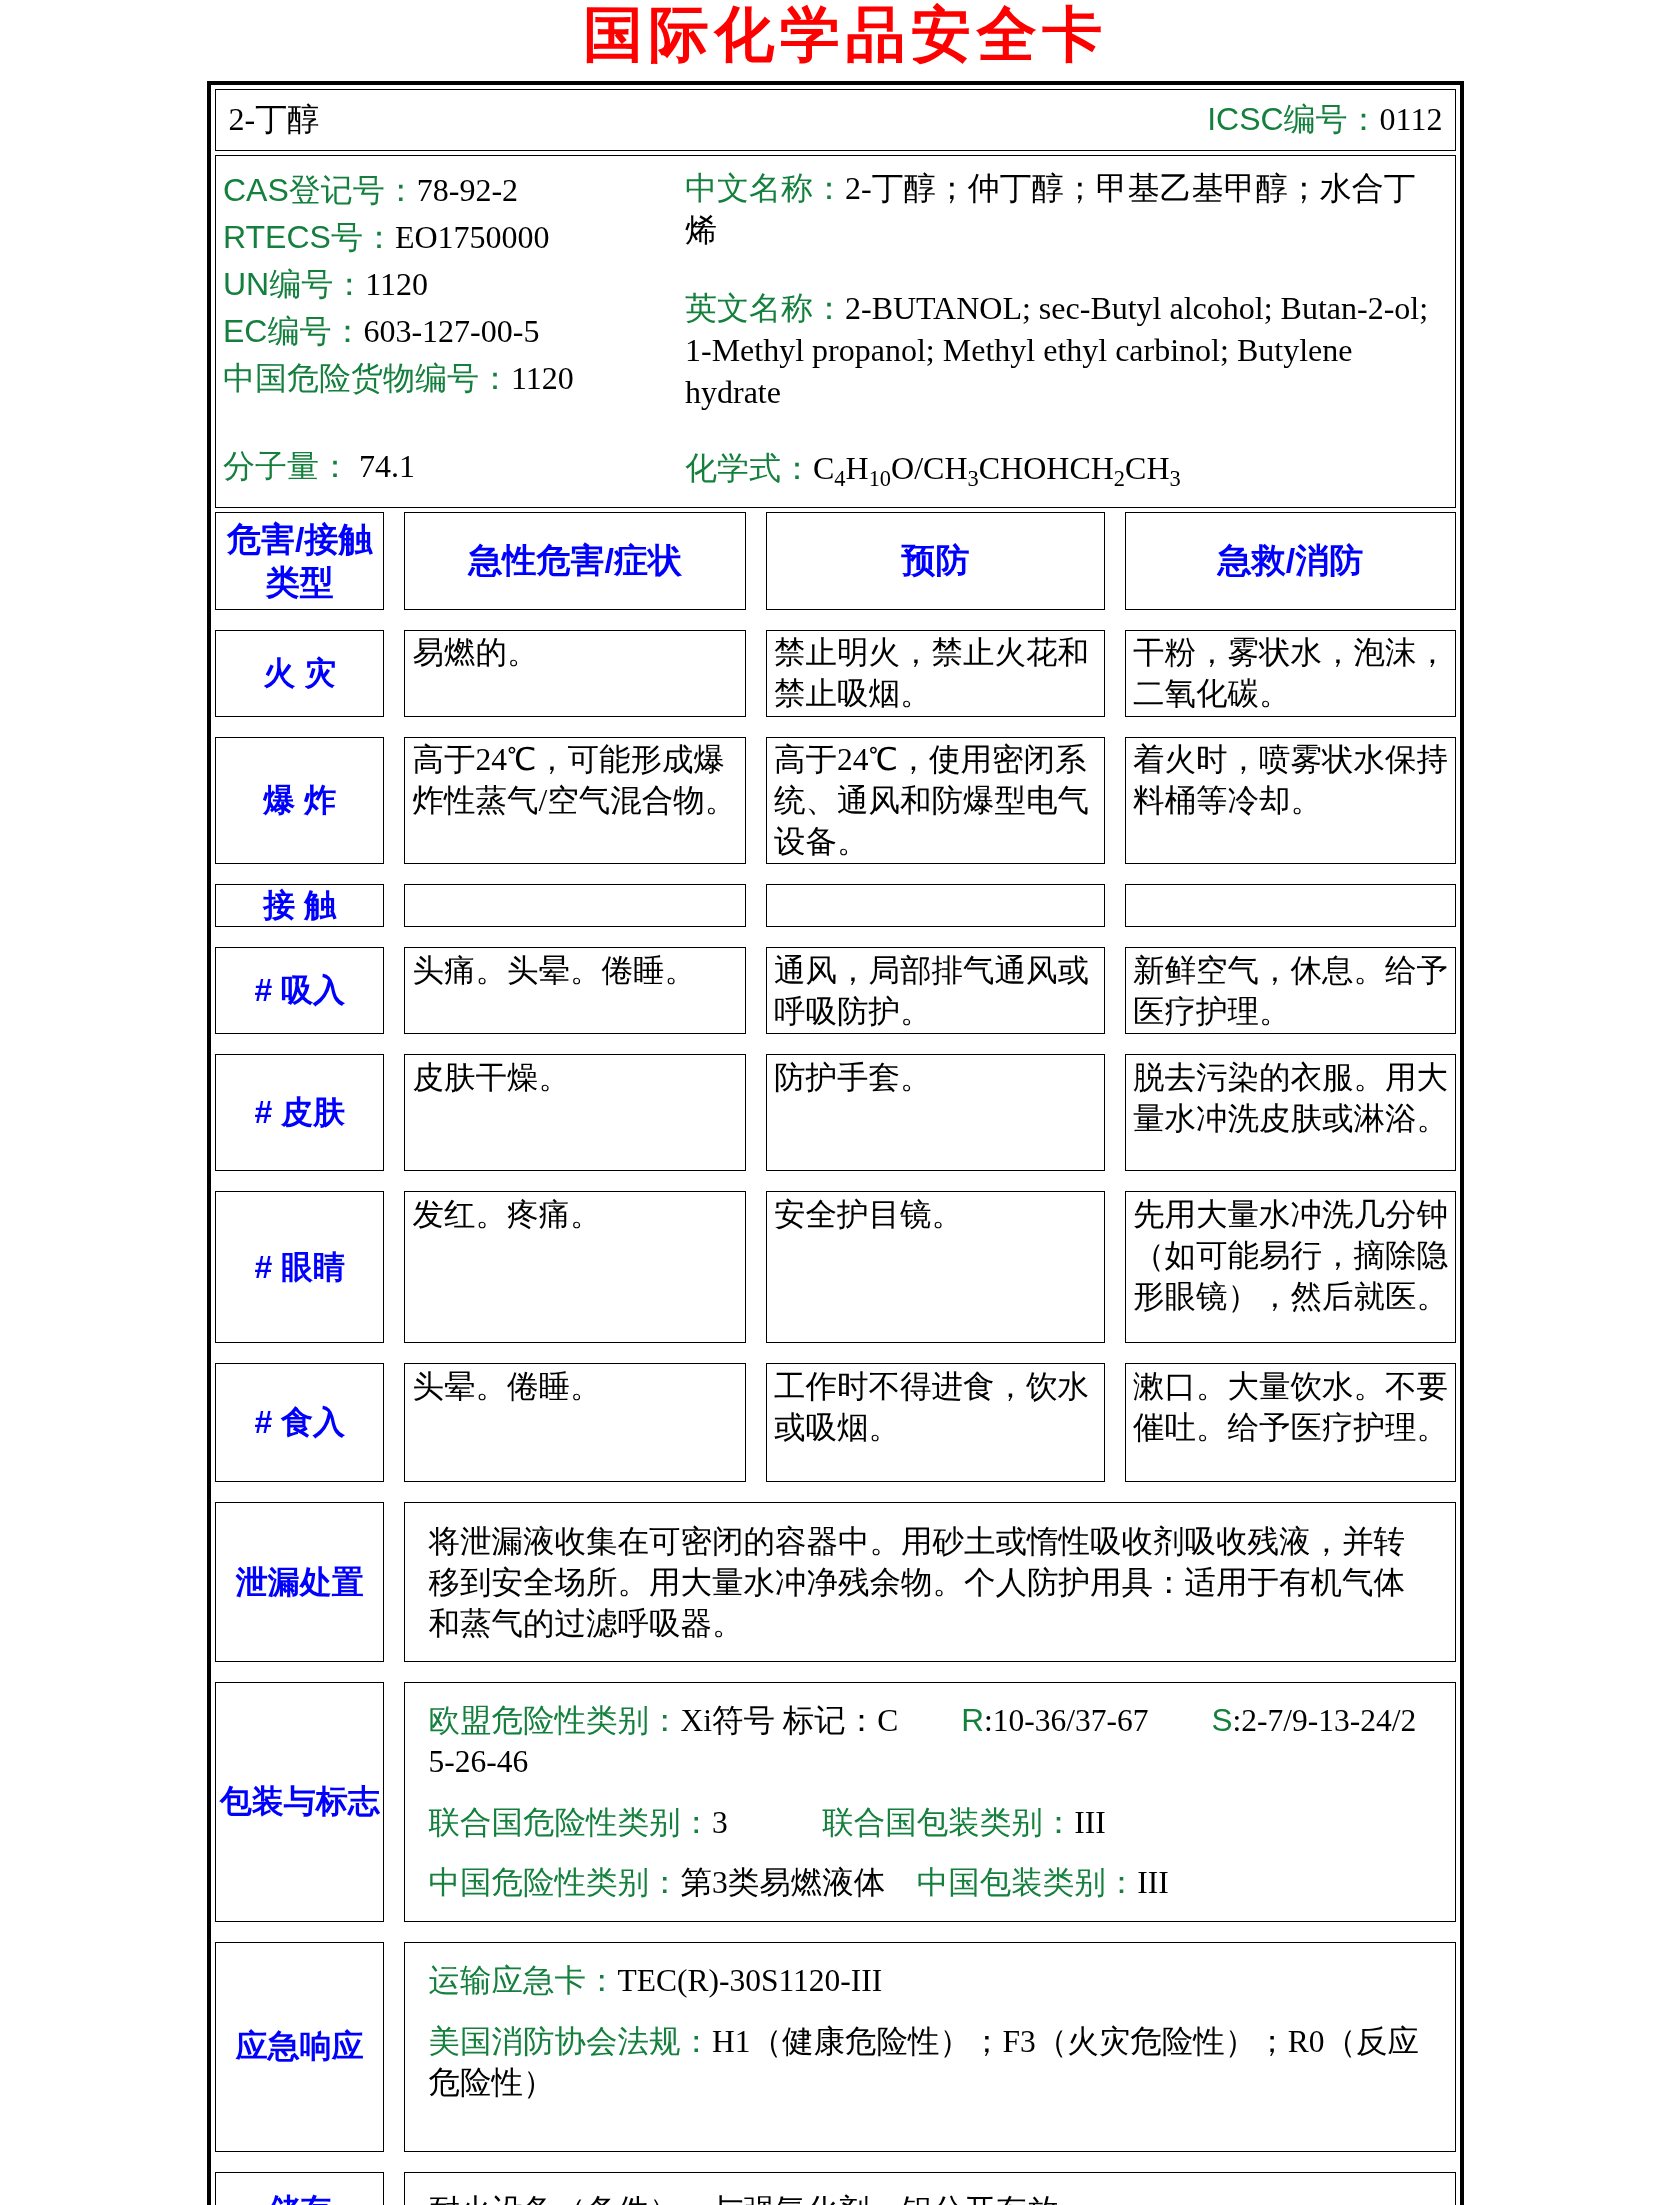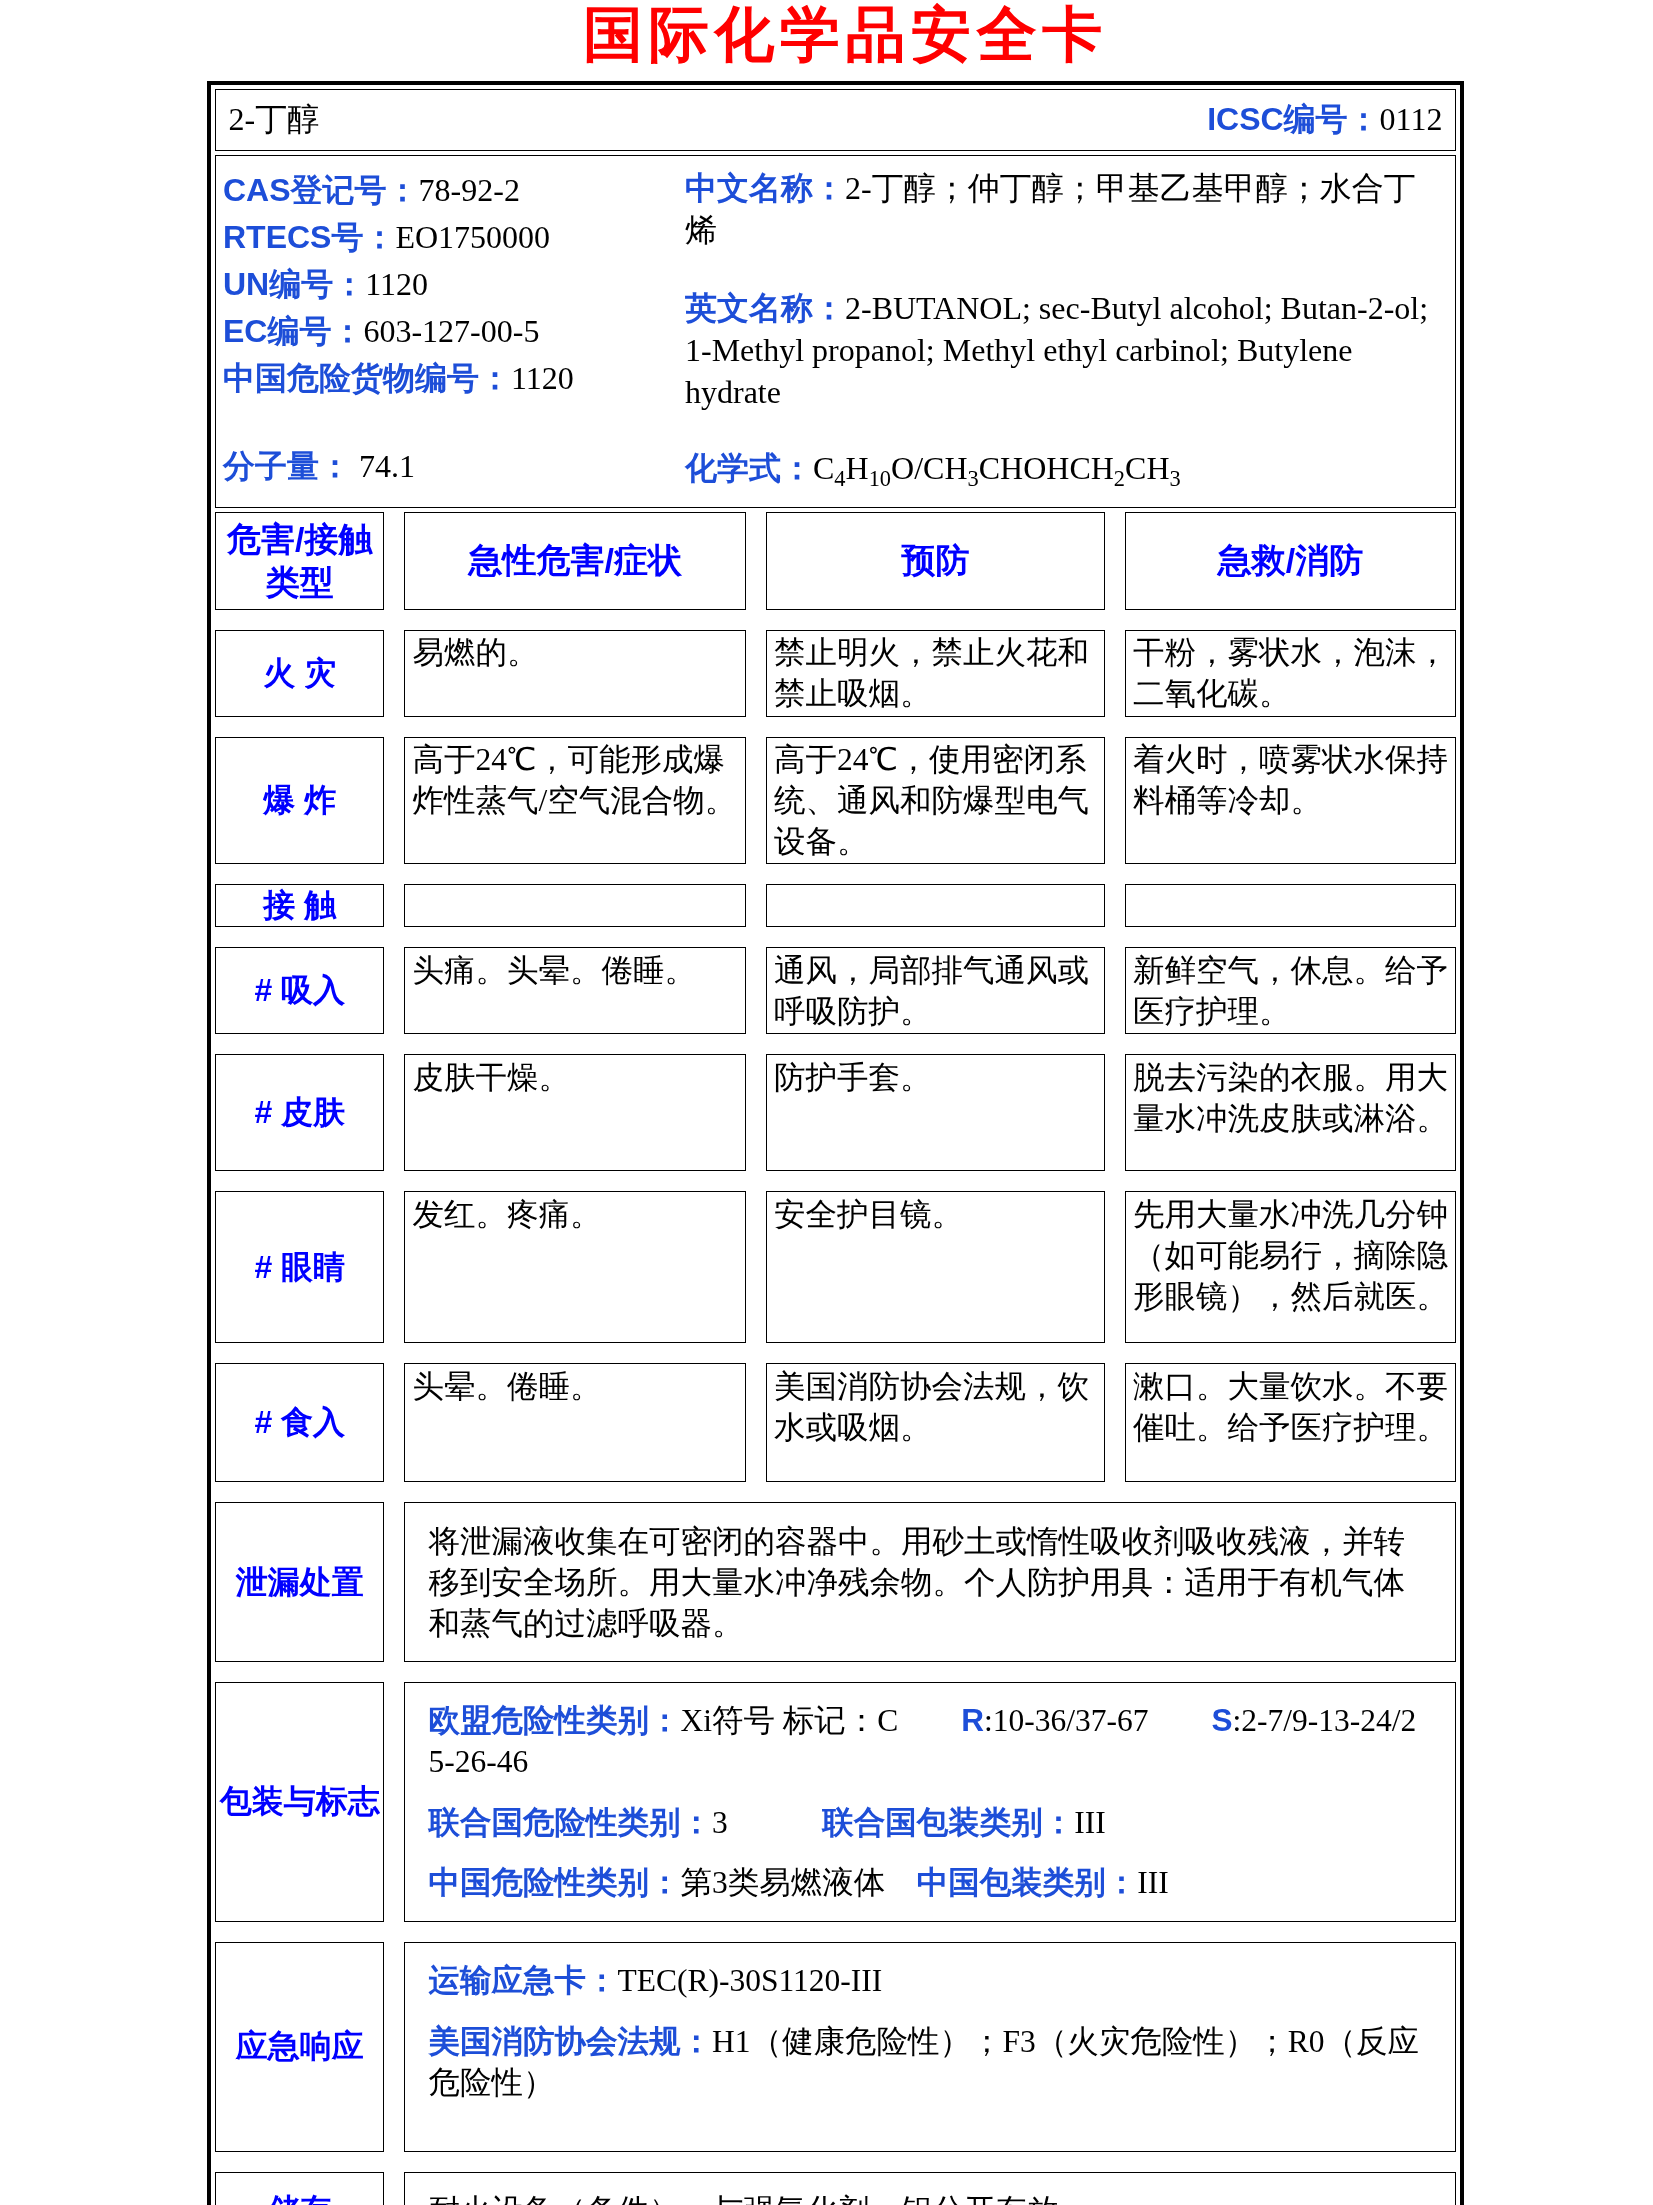--- a/index.html
+++ b/index.html
@@ -38,22 +38,22 @@
   
   .hsec {
     display: flex;
     justify-content: space-between;
     align-items: center;
     min-height: 60px;
     padding: 0 12.6px;
     font-size: 32px;
   }
   .lbl {
-    color: #1d4ed8;
-    font-weight: bold;
+    color: #15803d;
+    font-weight: normal;
     font-family: "Liberation Sans", sans-serif;
   }
   
   .info {
     display: flex;
     min-height: 316px;
     padding: 11.2px 7px 7px 7px;
     box-sizing: border-box;
   }
   .info-left { width: 462px; flex: none; }
@@ -153,21 +153,21 @@
         <div class="cell rlabel"># 皮肤</div>
         <div class="cell body">皮肤干燥。</div>
         <div class="cell body">防护手套。</div>
         <div class="cell body">脱去污染的衣服。用大量水冲洗皮肤或淋浴。</div>
         <div class="cell rlabel"># 眼睛</div>
         <div class="cell body">发红。疼痛。</div>
         <div class="cell body">安全护目镜。</div>
         <div class="cell body">先用大量水冲洗几分钟（如可能易行，摘除隐形眼镜），然后就医。</div>
         <div class="cell rlabel"># 食入</div>
         <div class="cell body">头晕。倦睡。</div>
-        <div class="cell body">美国消防协会法规，饮水或吸烟。</div>
+        <div class="cell body">工作时不得进食，饮水或吸烟。</div>
         <div class="cell body">漱口。大量饮水。不要催吐。给予医疗护理。</div>
         <div class="cell rlabel">泄漏处置</div>
         <div class="cell body span3"><p><span>将泄漏液收集在可密闭的容器中。用砂土或惰性吸收剂吸收残液，并转移到安全场所。用大量水冲净残余物。个人防护用具：适用于有机气体和蒸气的过滤呼吸器。</span></p></div>
         <div class="cell rlabel">包装与标志</div>
         <div class="cell body span3"><p><span class="lbl">欧盟危险性类别：</span><span>Xi符号 标记：C　　</span><span class="lbl">R</span><span>:10-36/37-67　　</span><span class="lbl">S</span><span>:2-7/9-13-24/25-26-46</span></p><p><span class="lbl">联合国危险性类别：</span><span>3　　　</span><span class="lbl">联合国包装类别：</span><span>III</span></p><p><span class="lbl">中国危险性类别：</span><span>第3类易燃液体　</span><span class="lbl">中国包装类别：</span><span>III</span></p></div>
         <div class="cell rlabel">应急响应</div>
         <div class="cell body span3"><p><span class="lbl">运输应急卡：</span><span>TEC(R)-30S1120-III</span></p><p><span class="lbl">美国消防协会法规：</span><span>H1（健康危险性）；F3（火灾危险性）；R0（反应危险性）</span></p></div>
         <div class="cell rlabel">储存</div>
         <div class="cell body span3"><p><span>耐火设备（条件）。与强氧化剂、铝分开存放。</span></p></div>
       </div>

